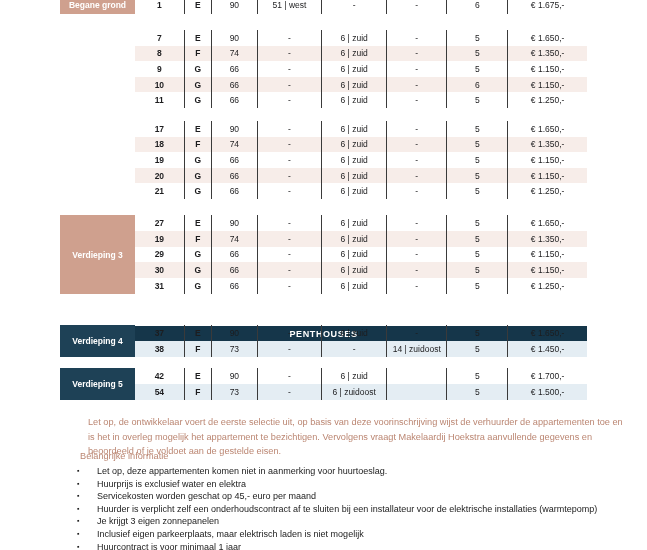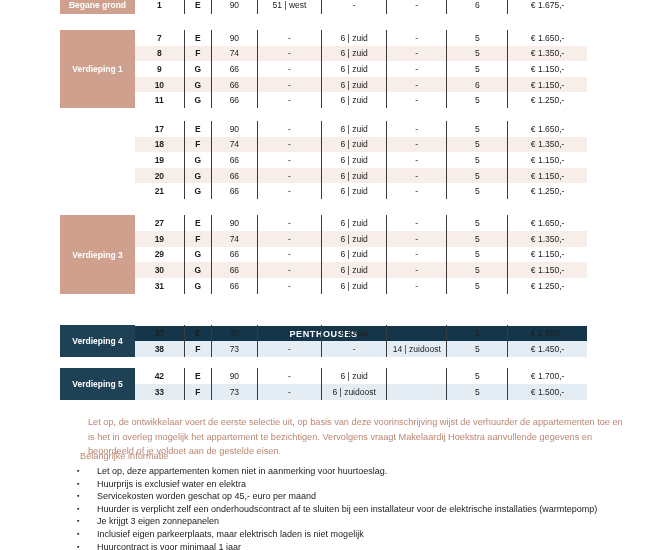--- a/index.html
+++ b/index.html
@@ -82,21 +82,20 @@
             <div class="cell c2">90</div>
             <div class="cell c3">51 | west</div>
             <div class="cell c4">-</div>
             <div class="cell c5">-</div>
             <div class="cell c6">6</div>
             <div class="cell c7">€ 1.675,-</div>
           </div>
         </div>
       </div>
       <div class="section sec-1 salmon">
-        <div class="label">Verdieping 1</div>
         <div class="rows">
           <div class="row">
             <div class="cell c0">7</div>
             <div class="cell c1">E</div>
             <div class="cell c2">90</div>
             <div class="cell c3">-</div>
             <div class="cell c4">6 | zuid</div>
             <div class="cell c5">-</div>
             <div class="cell c6">5</div>
             <div class="cell c7">€ 1.650,-</div>
@@ -285,21 +284,21 @@
             <div class="cell c0">42</div>
             <div class="cell c1">E</div>
             <div class="cell c2">90</div>
             <div class="cell c3">-</div>
             <div class="cell c4">6 | zuid</div>
             <div class="cell c5"></div>
             <div class="cell c6">5</div>
             <div class="cell c7">€ 1.700,-</div>
           </div>
           <div class="row">
-            <div class="cell c0">33</div>
+            <div class="cell c0">54</div>
             <div class="cell c1">F</div>
             <div class="cell c2">73</div>
             <div class="cell c3">-</div>
             <div class="cell c4">6 | zuidoost</div>
             <div class="cell c5"></div>
             <div class="cell c6">5</div>
             <div class="cell c7">€ 1.500,-</div>
           </div>
         </div>
       </div>

